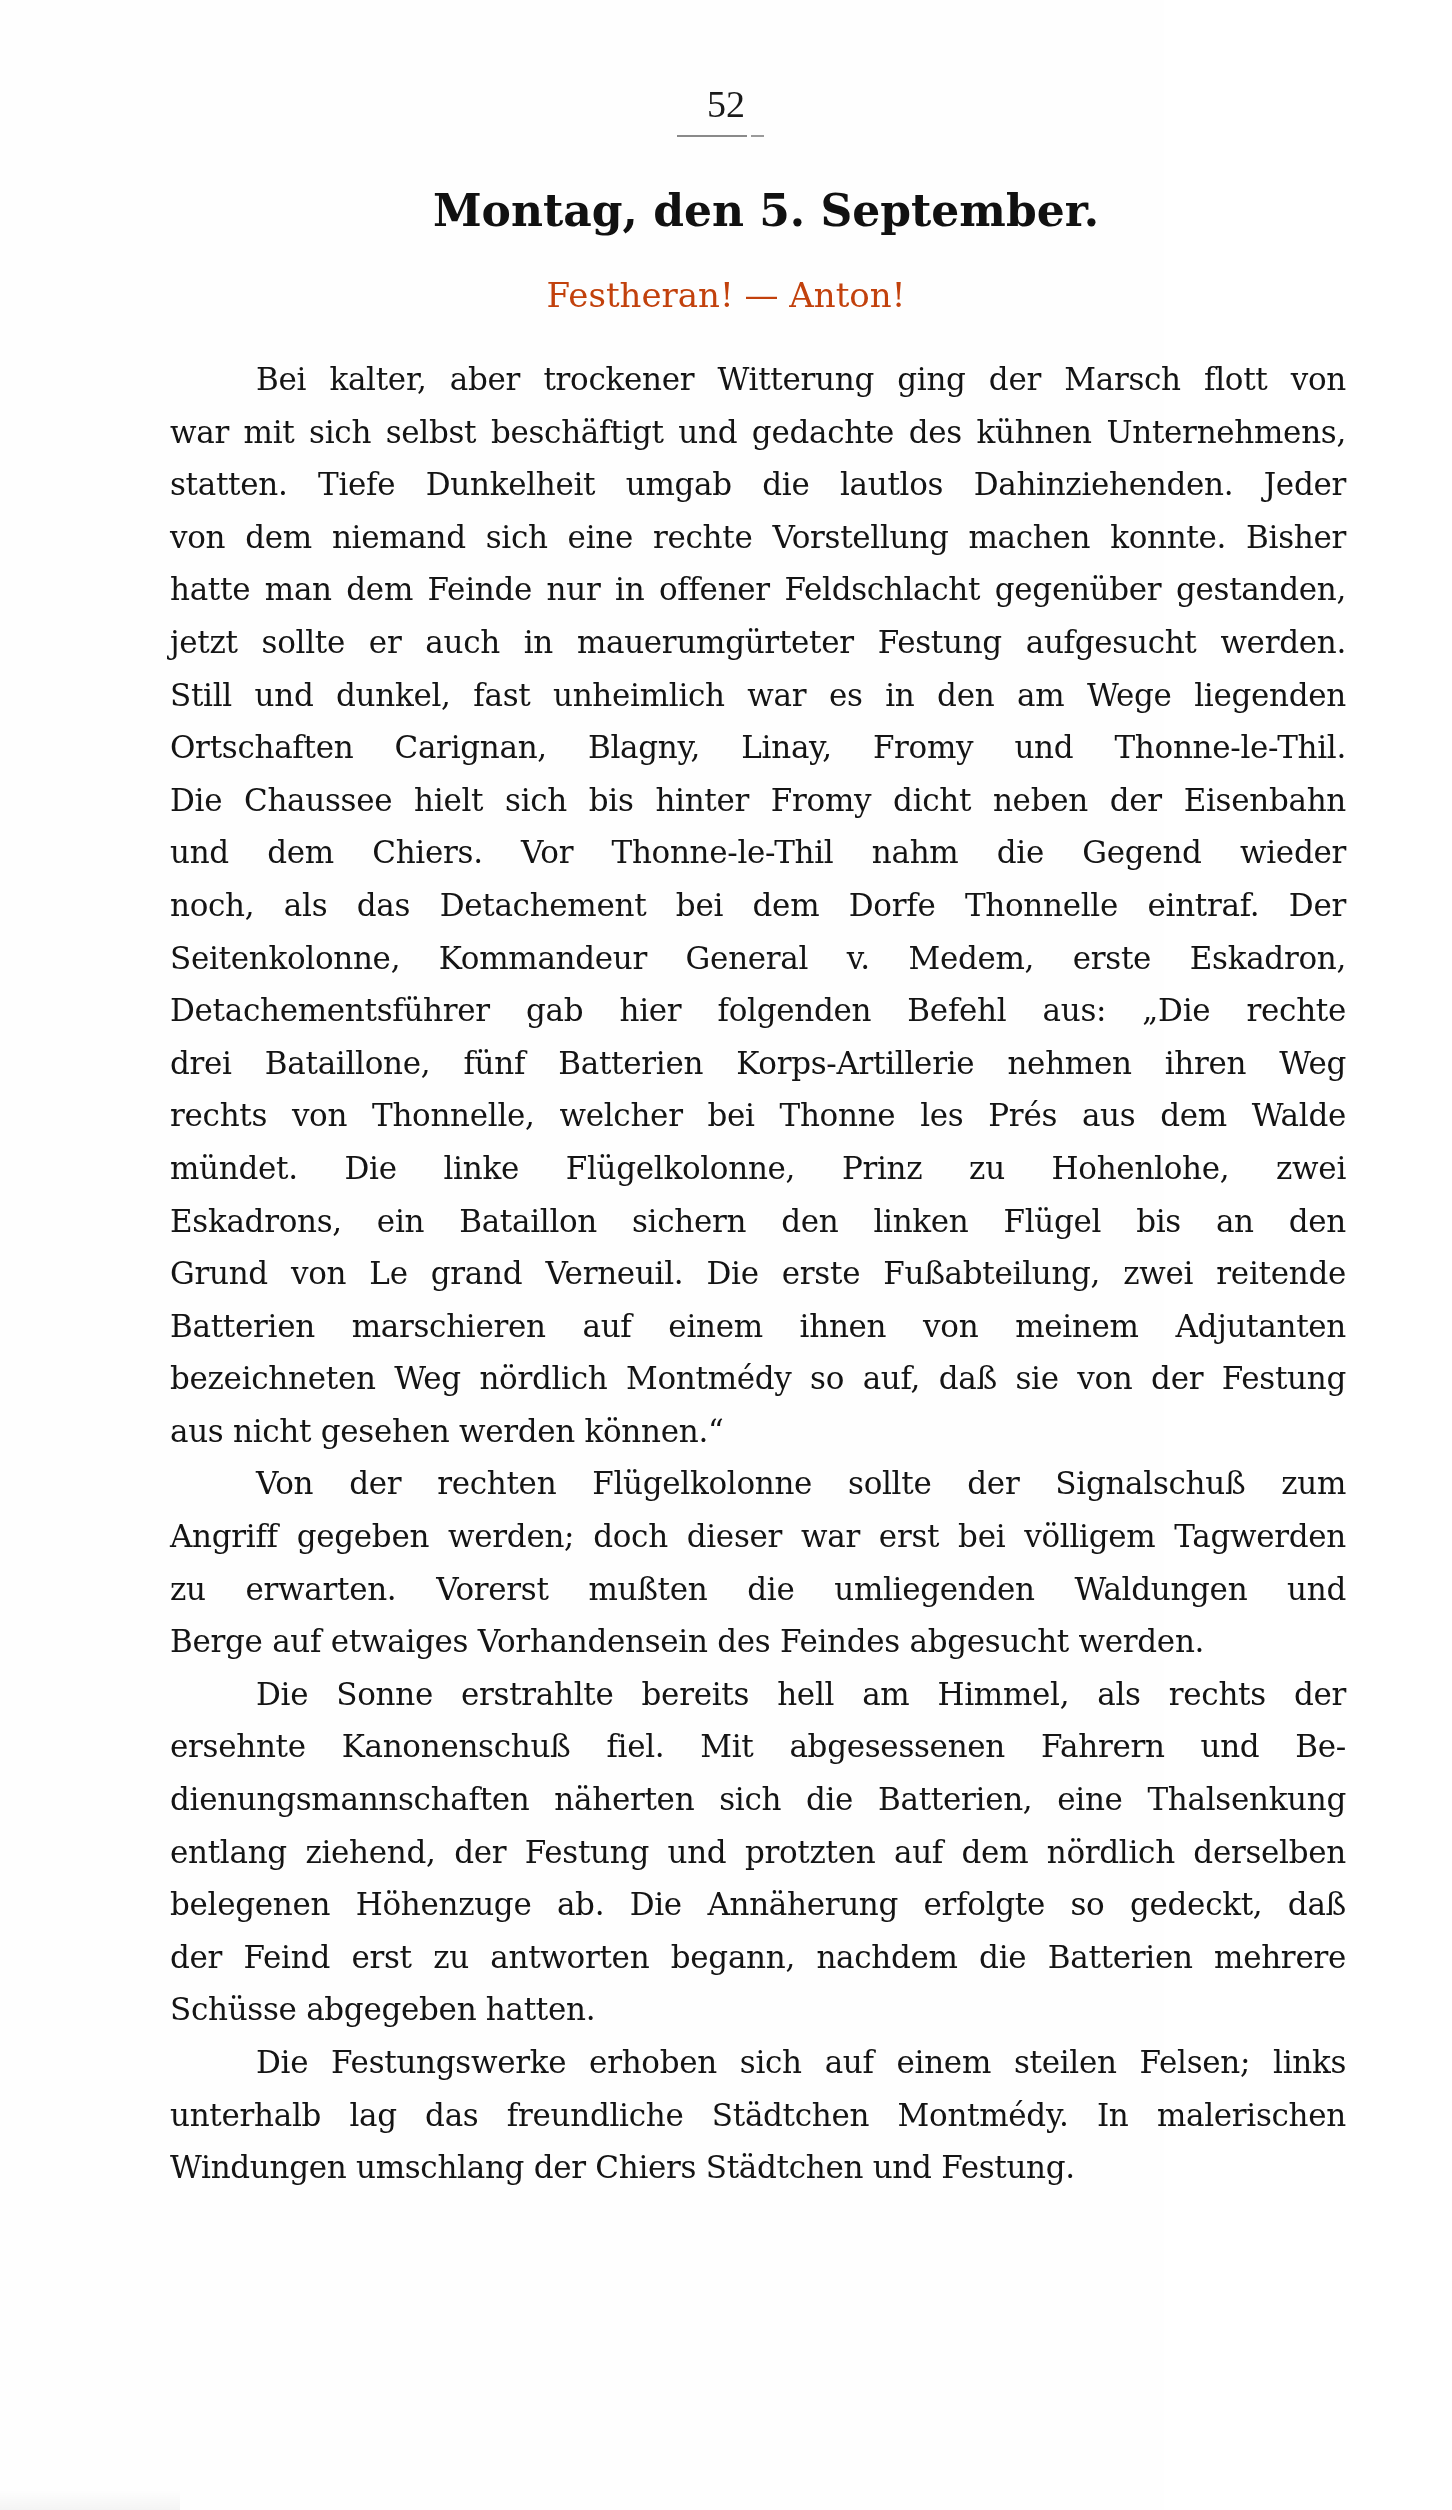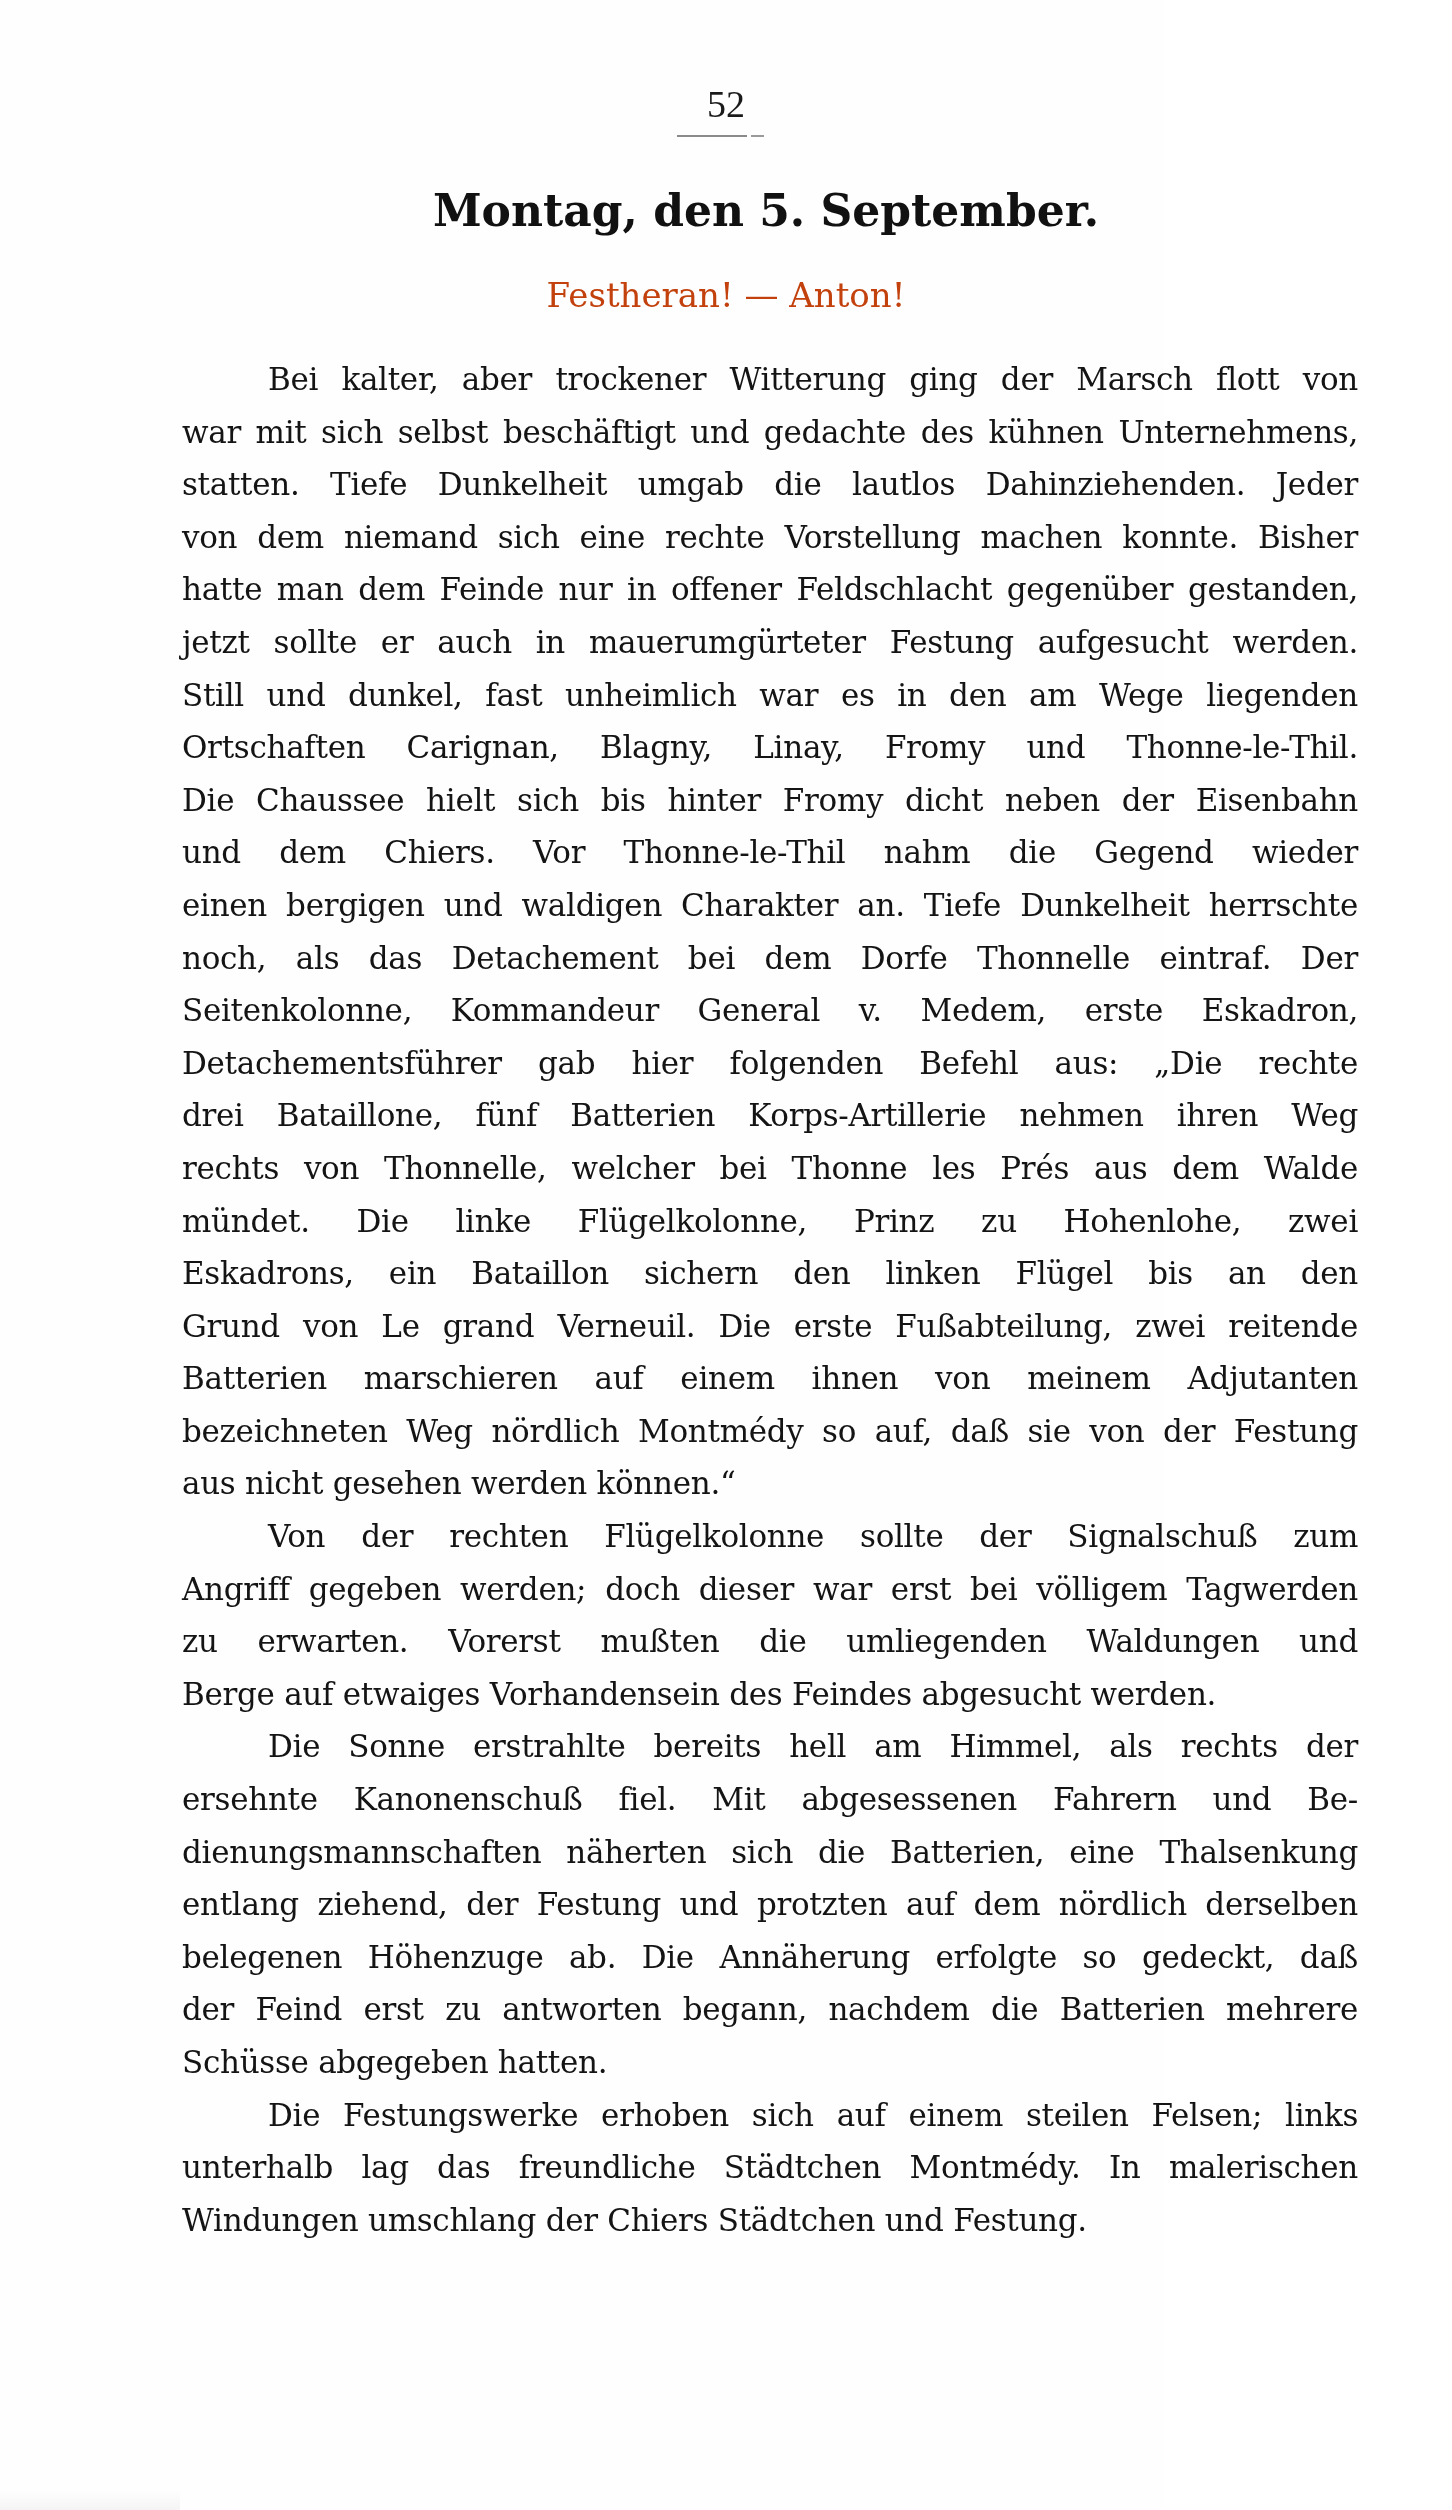--- a/index.html
+++ b/index.html
@@ -7,21 +7,21 @@
          font-family: "DejaVu Serif", "Liberation Serif", serif; color: #141414; }
   .page { position: absolute; left: 0; top: 0; width: 1164px; height: 2510px; background: #fefefe; }
   .page-number { position: absolute; top: 82px; left: 0; width: 1452px; text-align: center;
                  font-family: "Liberation Serif", serif; font-size: 38px; line-height: 44px; color: #1a1a1a; }
   .rule { position: absolute; top: 135px; left: 677px; width: 70px; height: 2px; background: #8a8a8a; }
   .rule2 { position: absolute; top: 135px; left: 751px; width: 13px; height: 2px; background: #9a9a9a; }
   .title { position: absolute; top: 183px; left: 0; width: 1452px; text-align: center;
            font-family: "DejaVu Serif", serif; font-weight: bold; font-size: 44px; line-height: 56px; color: #111; padding-left: 40px; }
   .subtitle { position: absolute; top: 273px; left: 0; width: 1452px; text-align: center;
               font-family: "DejaVu Serif", serif; font-size: 34px; line-height: 44px; color: #c2410c; }
-  .body-text { position: absolute; left: 182px; top: 353px; width: 1176px; }
+  .body-text { position: absolute; left: 170px; top: 353px; width: 1176px; }
   .line { height: 52.6px; line-height: 52.6px; font-size: 31px; white-space: nowrap;
           text-align: justify; text-align-last: justify; letter-spacing: -0.3px; }
   .line.last { text-align-last: left; }
   .line.indent { padding-left: 86px; }
   .scan-shadow { position: absolute; left: 0; bottom: 0; width: 180px; height: 20px;
                  background: linear-gradient(to top, rgba(0,0,0,0.04), rgba(0,0,0,0)); }
 </style>
 </head>
 <body>
 
@@ -39,21 +39,20 @@
       <div class="line indent">Bei kalter, aber trockener Witterung ging der Marsch flott von</div>
       <div class="line">war mit sich selbst beschäftigt und gedachte des kühnen Unternehmens,</div>
       <div class="line">statten. Tiefe Dunkelheit umgab die lautlos Dahinziehenden. Jeder</div>
       <div class="line">von dem niemand sich eine rechte Vorstellung machen konnte. Bisher</div>
       <div class="line">hatte man dem Feinde nur in offener Feldschlacht gegenüber gestanden,</div>
       <div class="line">jetzt sollte er auch in mauerumgürteter Festung aufgesucht werden.</div>
       <div class="line">Still und dunkel, fast unheimlich war es in den am Wege liegenden</div>
       <div class="line">Ortschaften Carignan, Blagny, Linay, Fromy und Thonne-le-Thil.</div>
       <div class="line">Die Chaussee hielt sich bis hinter Fromy dicht neben der Eisenbahn</div>
       <div class="line">und dem Chiers. Vor Thonne-le-Thil nahm die Gegend wieder</div>
-      <div class="line">einen bergigen und waldigen Charakter an. Tiefe Dunkelheit herrschte</div>
       <div class="line">noch, als das Detachement bei dem Dorfe Thonnelle eintraf. Der</div>
       <div class="line">Seitenkolonne, Kommandeur General v. Medem, erste Eskadron,</div>
       <div class="line">Detachementsführer gab hier folgenden Befehl aus: „Die rechte</div>
       <div class="line">drei Bataillone, fünf Batterien Korps-Artillerie nehmen ihren Weg</div>
       <div class="line">rechts von Thonnelle, welcher bei Thonne les Prés aus dem Walde</div>
       <div class="line">mündet. Die linke Flügelkolonne, Prinz zu Hohenlohe, zwei</div>
       <div class="line">Eskadrons, ein Bataillon sichern den linken Flügel bis an den</div>
       <div class="line">Grund von Le grand Verneuil. Die erste Fußabteilung, zwei reitende</div>
       <div class="line">Batterien marschieren auf einem ihnen von meinem Adjutanten</div>
       <div class="line">bezeichneten Weg nördlich Montmédy so auf, daß sie von der Festung</div>

